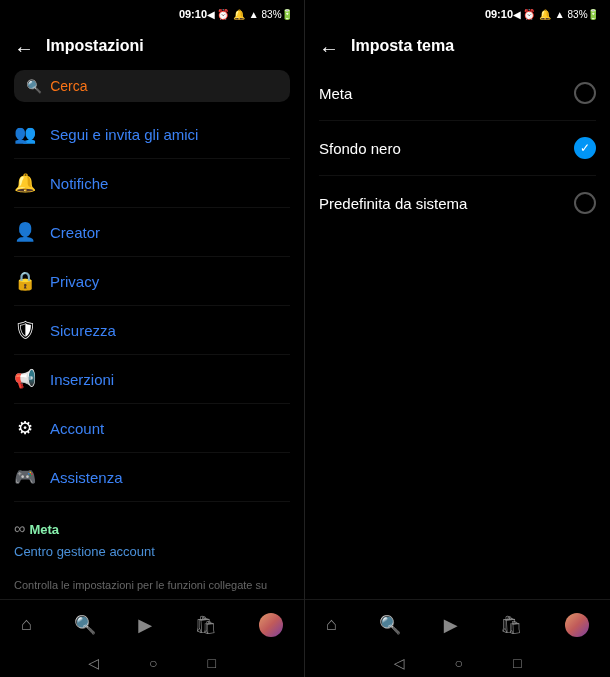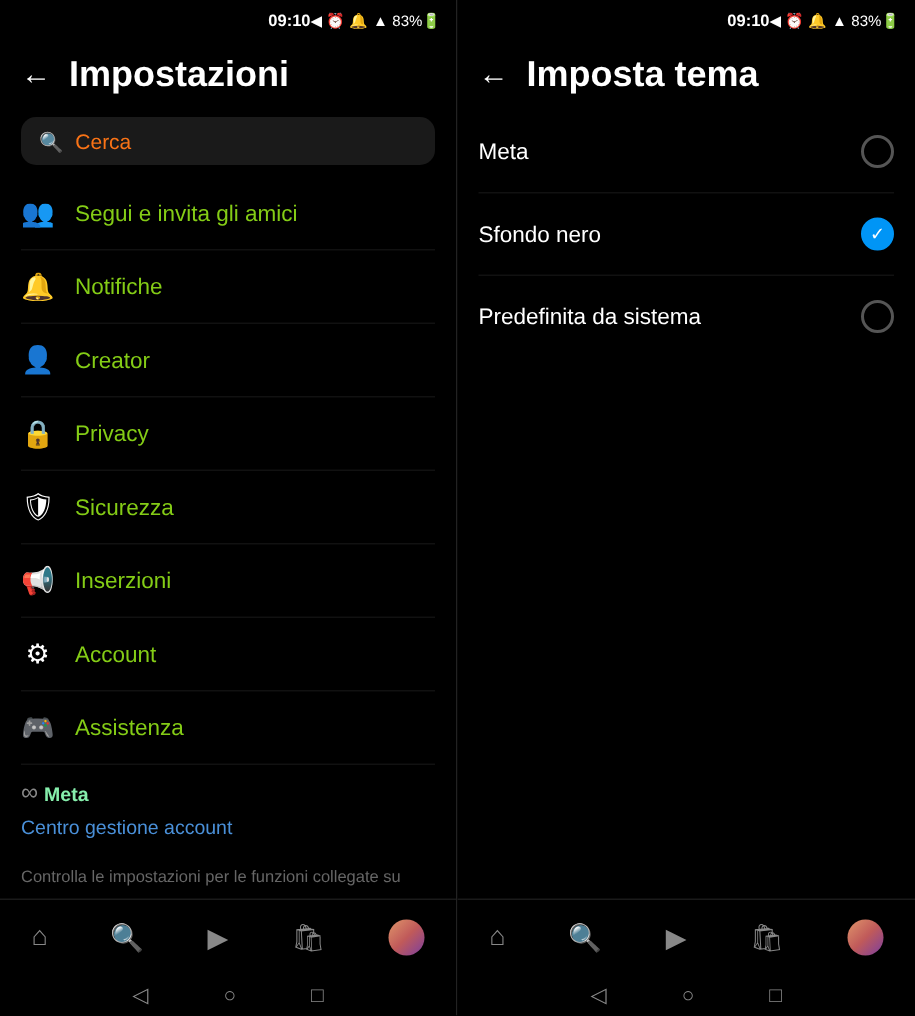--- a/index.html
+++ b/index.html
@@ -62,21 +62,21 @@
       flex-shrink: 0;
     }
     .header-back {
       color: #fff;
       font-size: 20px;
       cursor: pointer;
       line-height: 1;
     }
     .header-title {
       color: #fff;
-      font-size: 24px;
+      font-size: 16px;
       font-weight: 700;
     }
 
     
     .search-bar {
       margin: 4px 14px 8px 14px;
       background: #1a1a1a;
       border-radius: 10px;
       display: flex;
       align-items: center;
@@ -112,21 +112,21 @@
       border-bottom: none;
     }
     .menu-icon {
       color: #fff;
       font-size: 18px;
       width: 22px;
       text-align: center;
       flex-shrink: 0;
     }
     .menu-label {
-      color: #84cc16;
+      color: #3b82f6;
       font-size: 15px;
     }
 
     
     .footer {
       padding: 10px 14px 6px 14px;
       flex-shrink: 0;
     }
     .meta-logo {
       display: flex;

